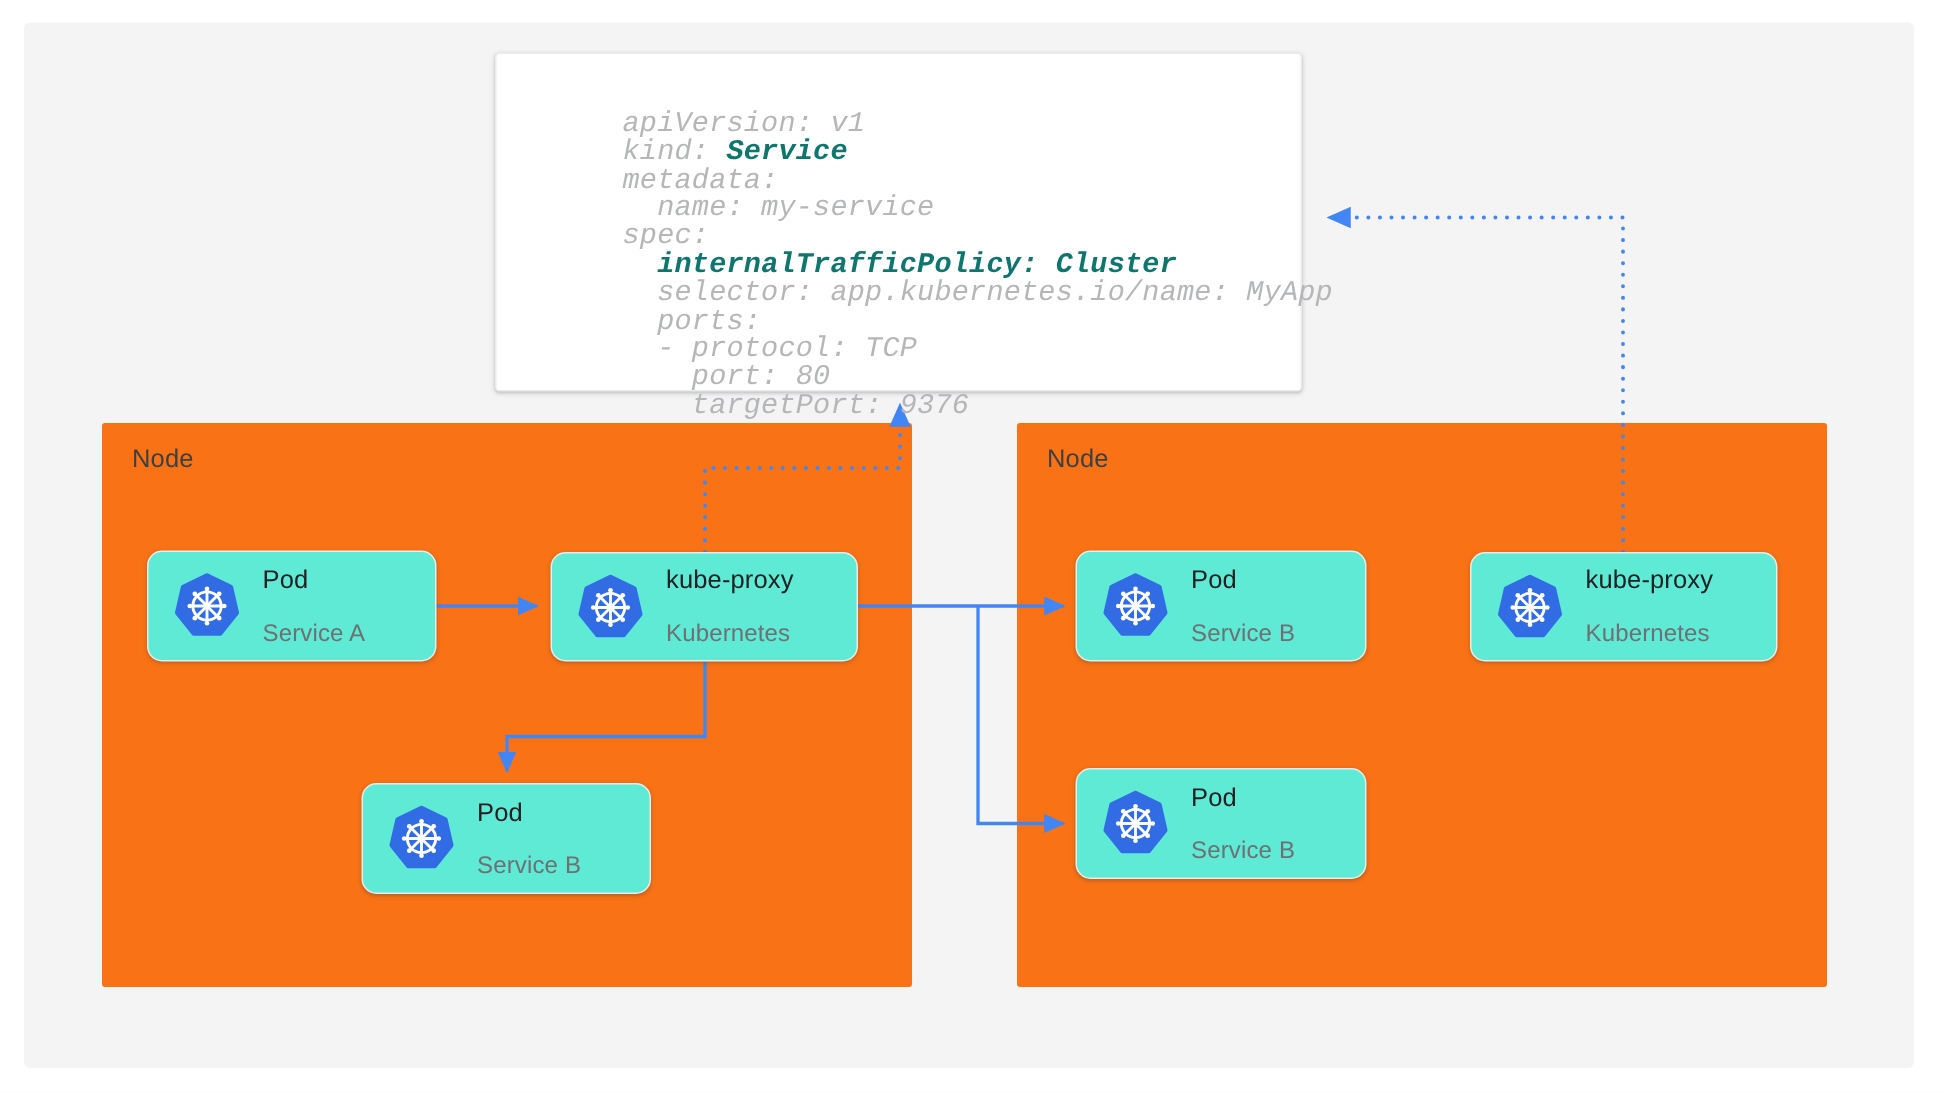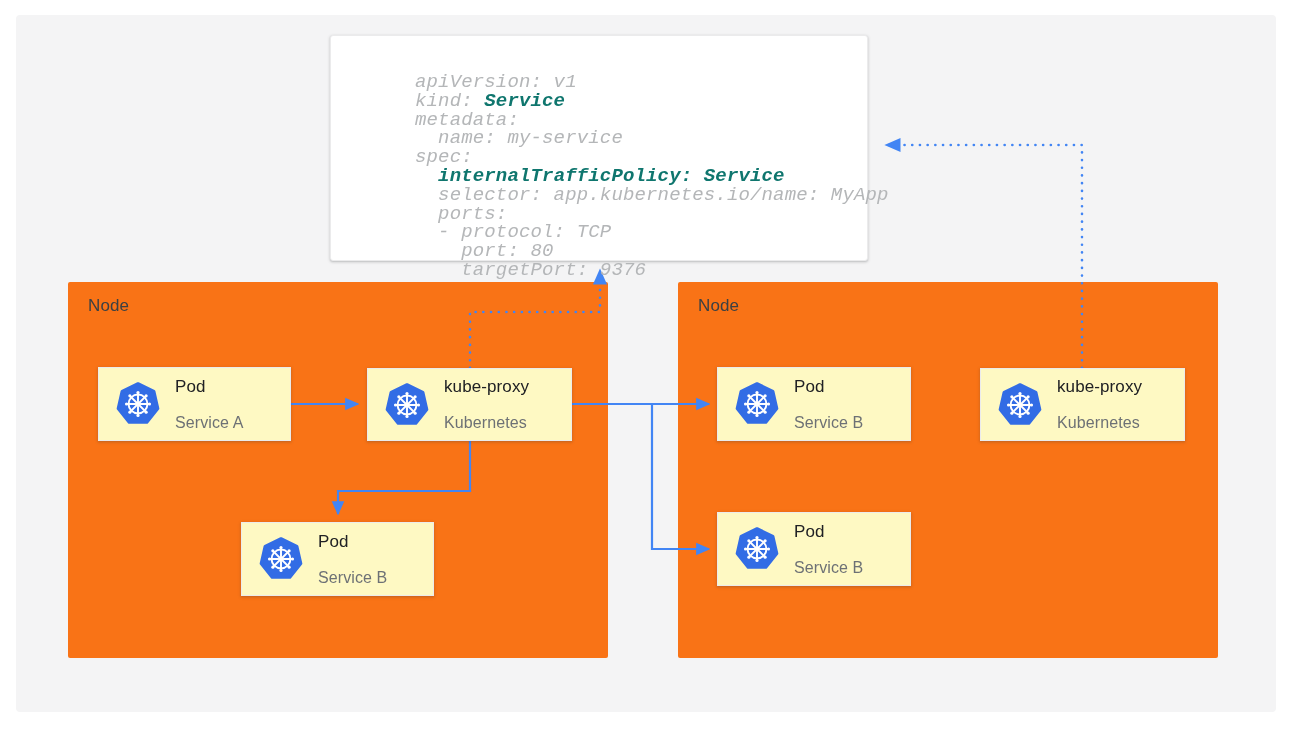--- a/index.html
+++ b/index.html
@@ -49,23 +49,23 @@
     top: 13px;
     font-size: 17px;
     color: #3c4043;
     letter-spacing: 0.1px;
     line-height: 22px;
   }
 
   
   .card {
     position: absolute;
-    background: #fef9c3;
+    background: #5eead4;
     border: 1px solid #ebebec;
-    border-radius: 0;
+    border-radius: 10px;
     box-shadow: 0 1px 2px rgba(60,64,67,0.22), 0 1px 3px 1px rgba(60,64,67,0.08);
     display: flex;
     align-items: center;
     box-sizing: border-box;
     z-index: 5;
   }
   .card .k8s-icon {
     width: 46px;
     height: 46px;
     margin-left: 16px;
@@ -177,21 +177,21 @@
 
     <path d="M 1082 368 L 1082 145 L 886 145" fill="none" stroke="#4285f4" stroke-width="2.6" stroke-linecap="round" stroke-dasharray="0.1 7.6" marker-end="url(#arrow-dotted)"></path>
   </svg>
 
   <div id="yaml-card">
     <pre id="yaml-code">apiVersion: v1
 kind: <span class="bold">Service</span>
 metadata:
   name: my-service
 spec:
-  <span class="bold">internalTrafficPolicy: Service</span>
+  <span class="bold">internalTrafficPolicy: Cluster</span>
   selector: app.kubernetes.io/name: MyApp
   ports:
   - protocol: TCP
     port: 80
     targetPort: 9376</pre>
   </div>
 
   <div class="card" id="card-pod-a">
     <span class="k8s-icon"><svg viewBox="0 0 100 100" width="100%" height="100%" xmlns="http://www.w3.org/2000/svg">
           <polygon points="50.00,6.00 84.40,22.57 92.90,59.79 69.09,89.64 30.91,89.64 7.10,59.79 15.60,22.57" fill="#326ce5" stroke="#326ce5" stroke-width="7" stroke-linejoin="round"></polygon>

